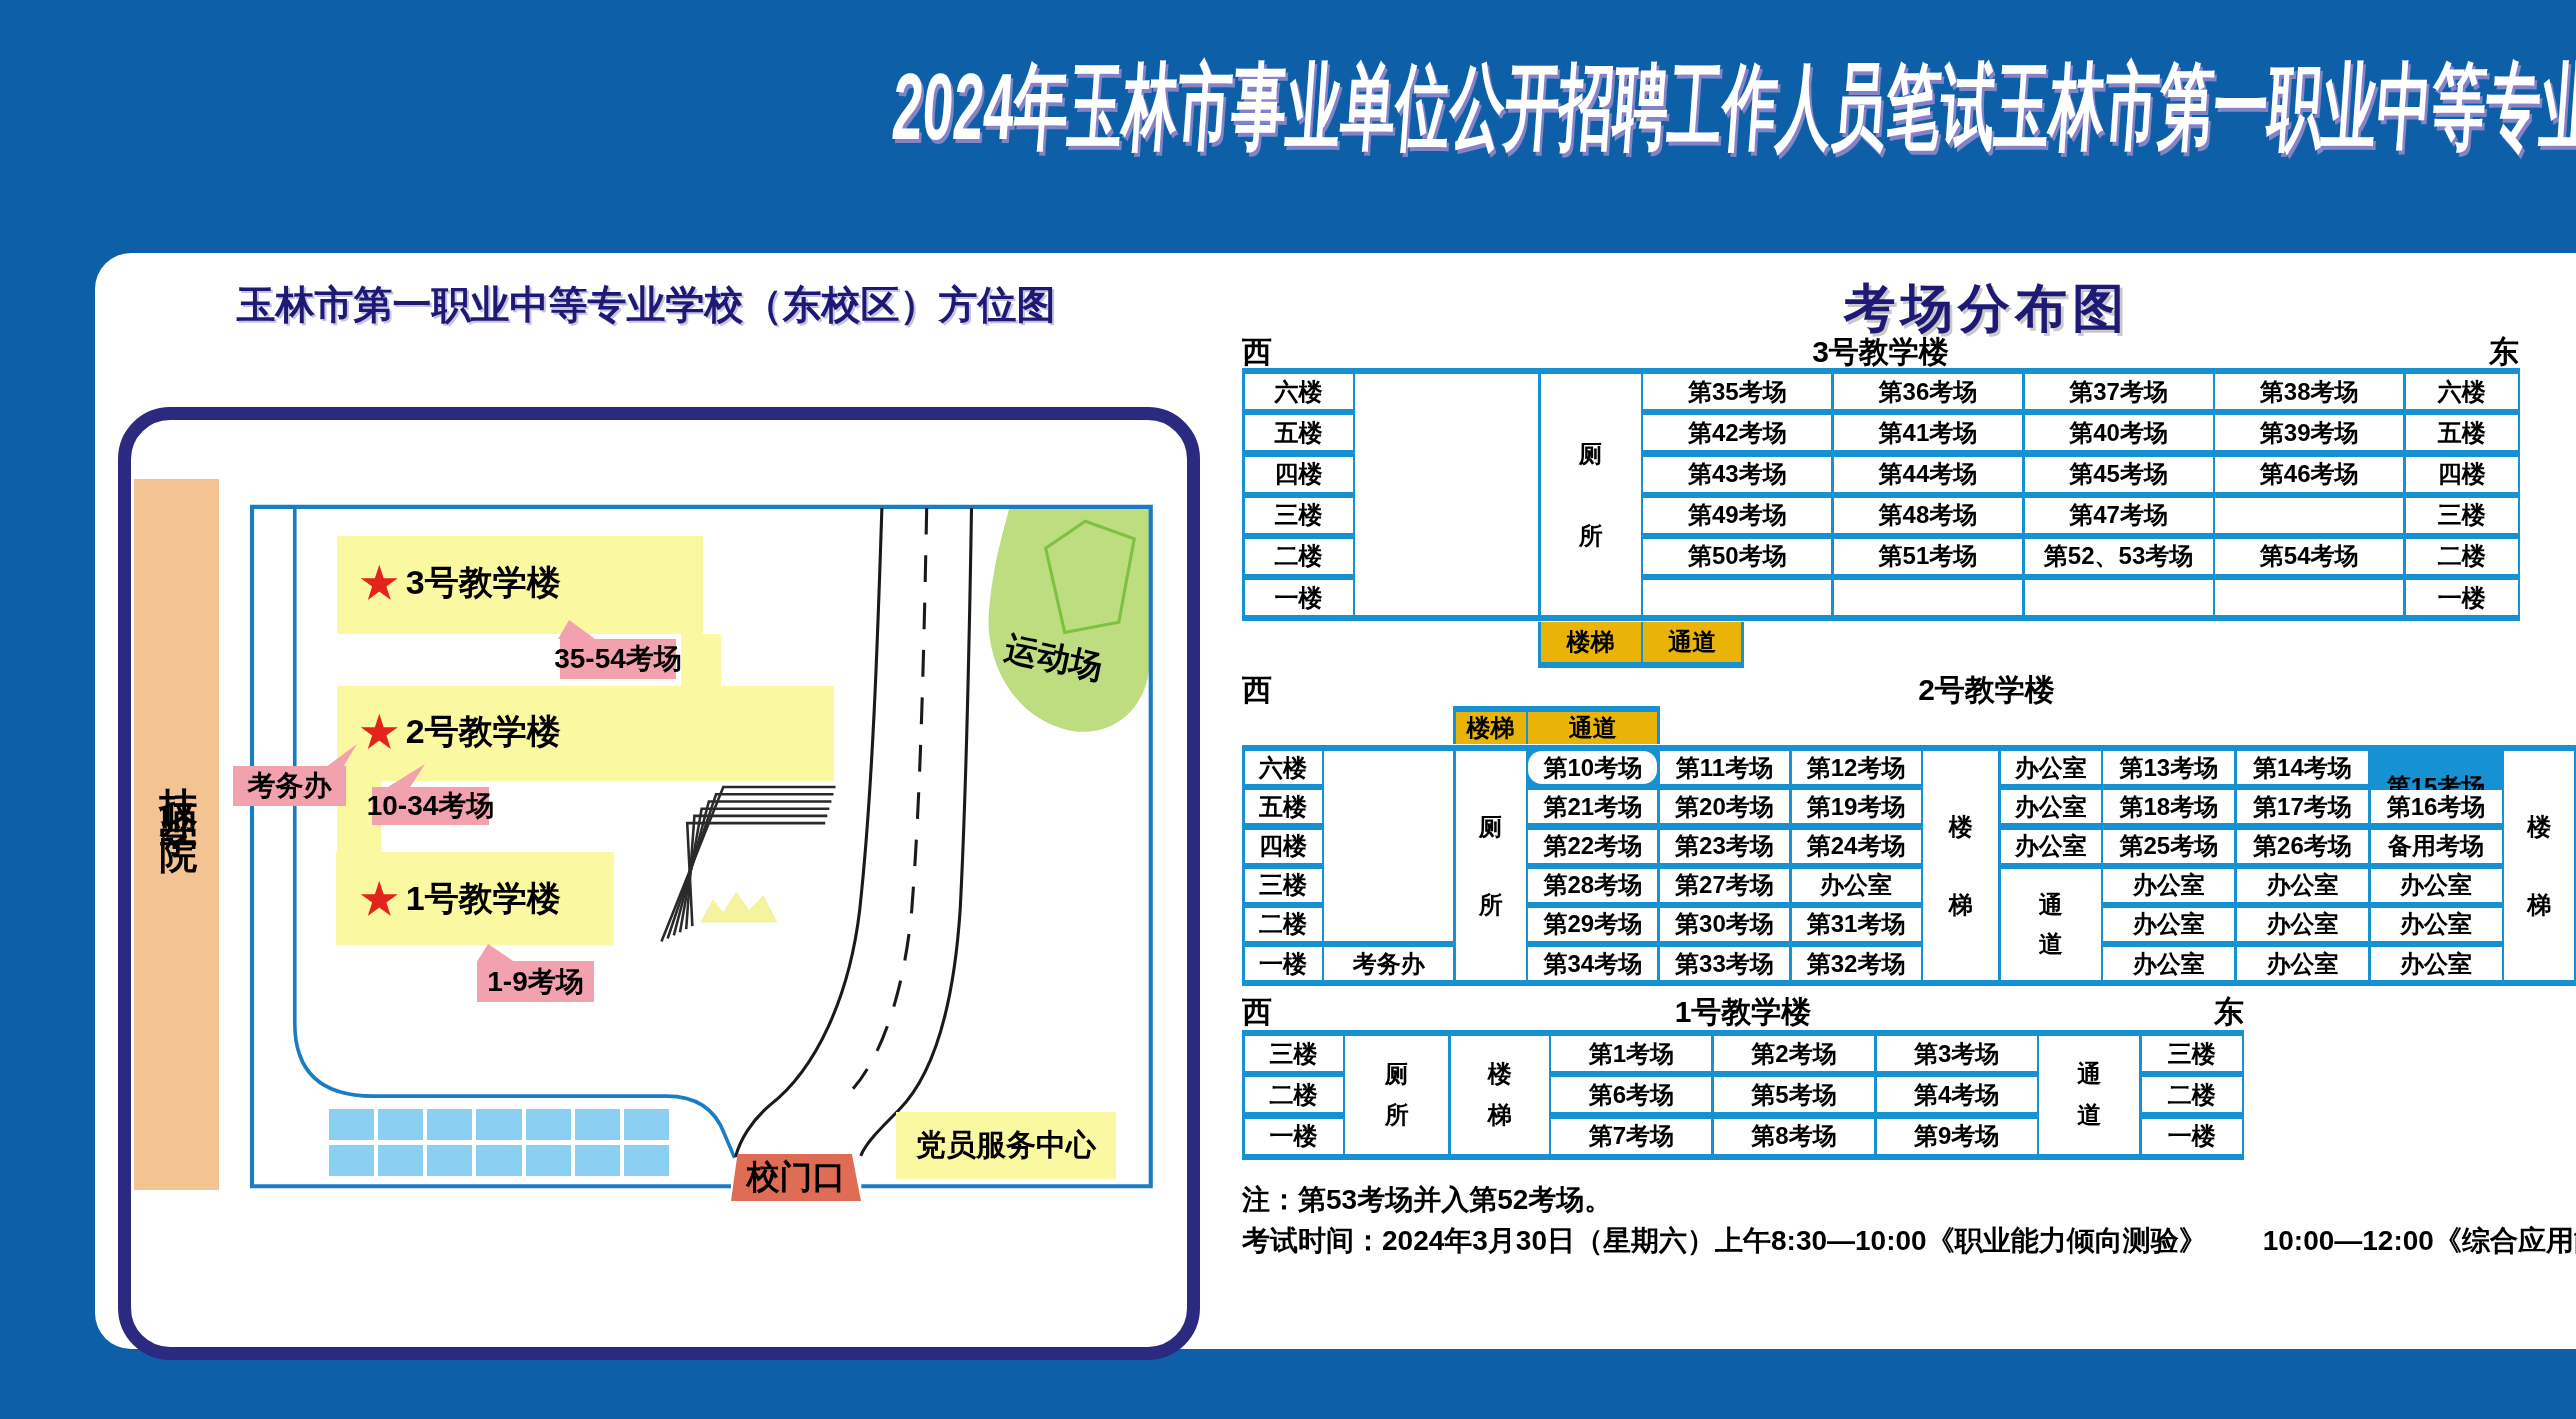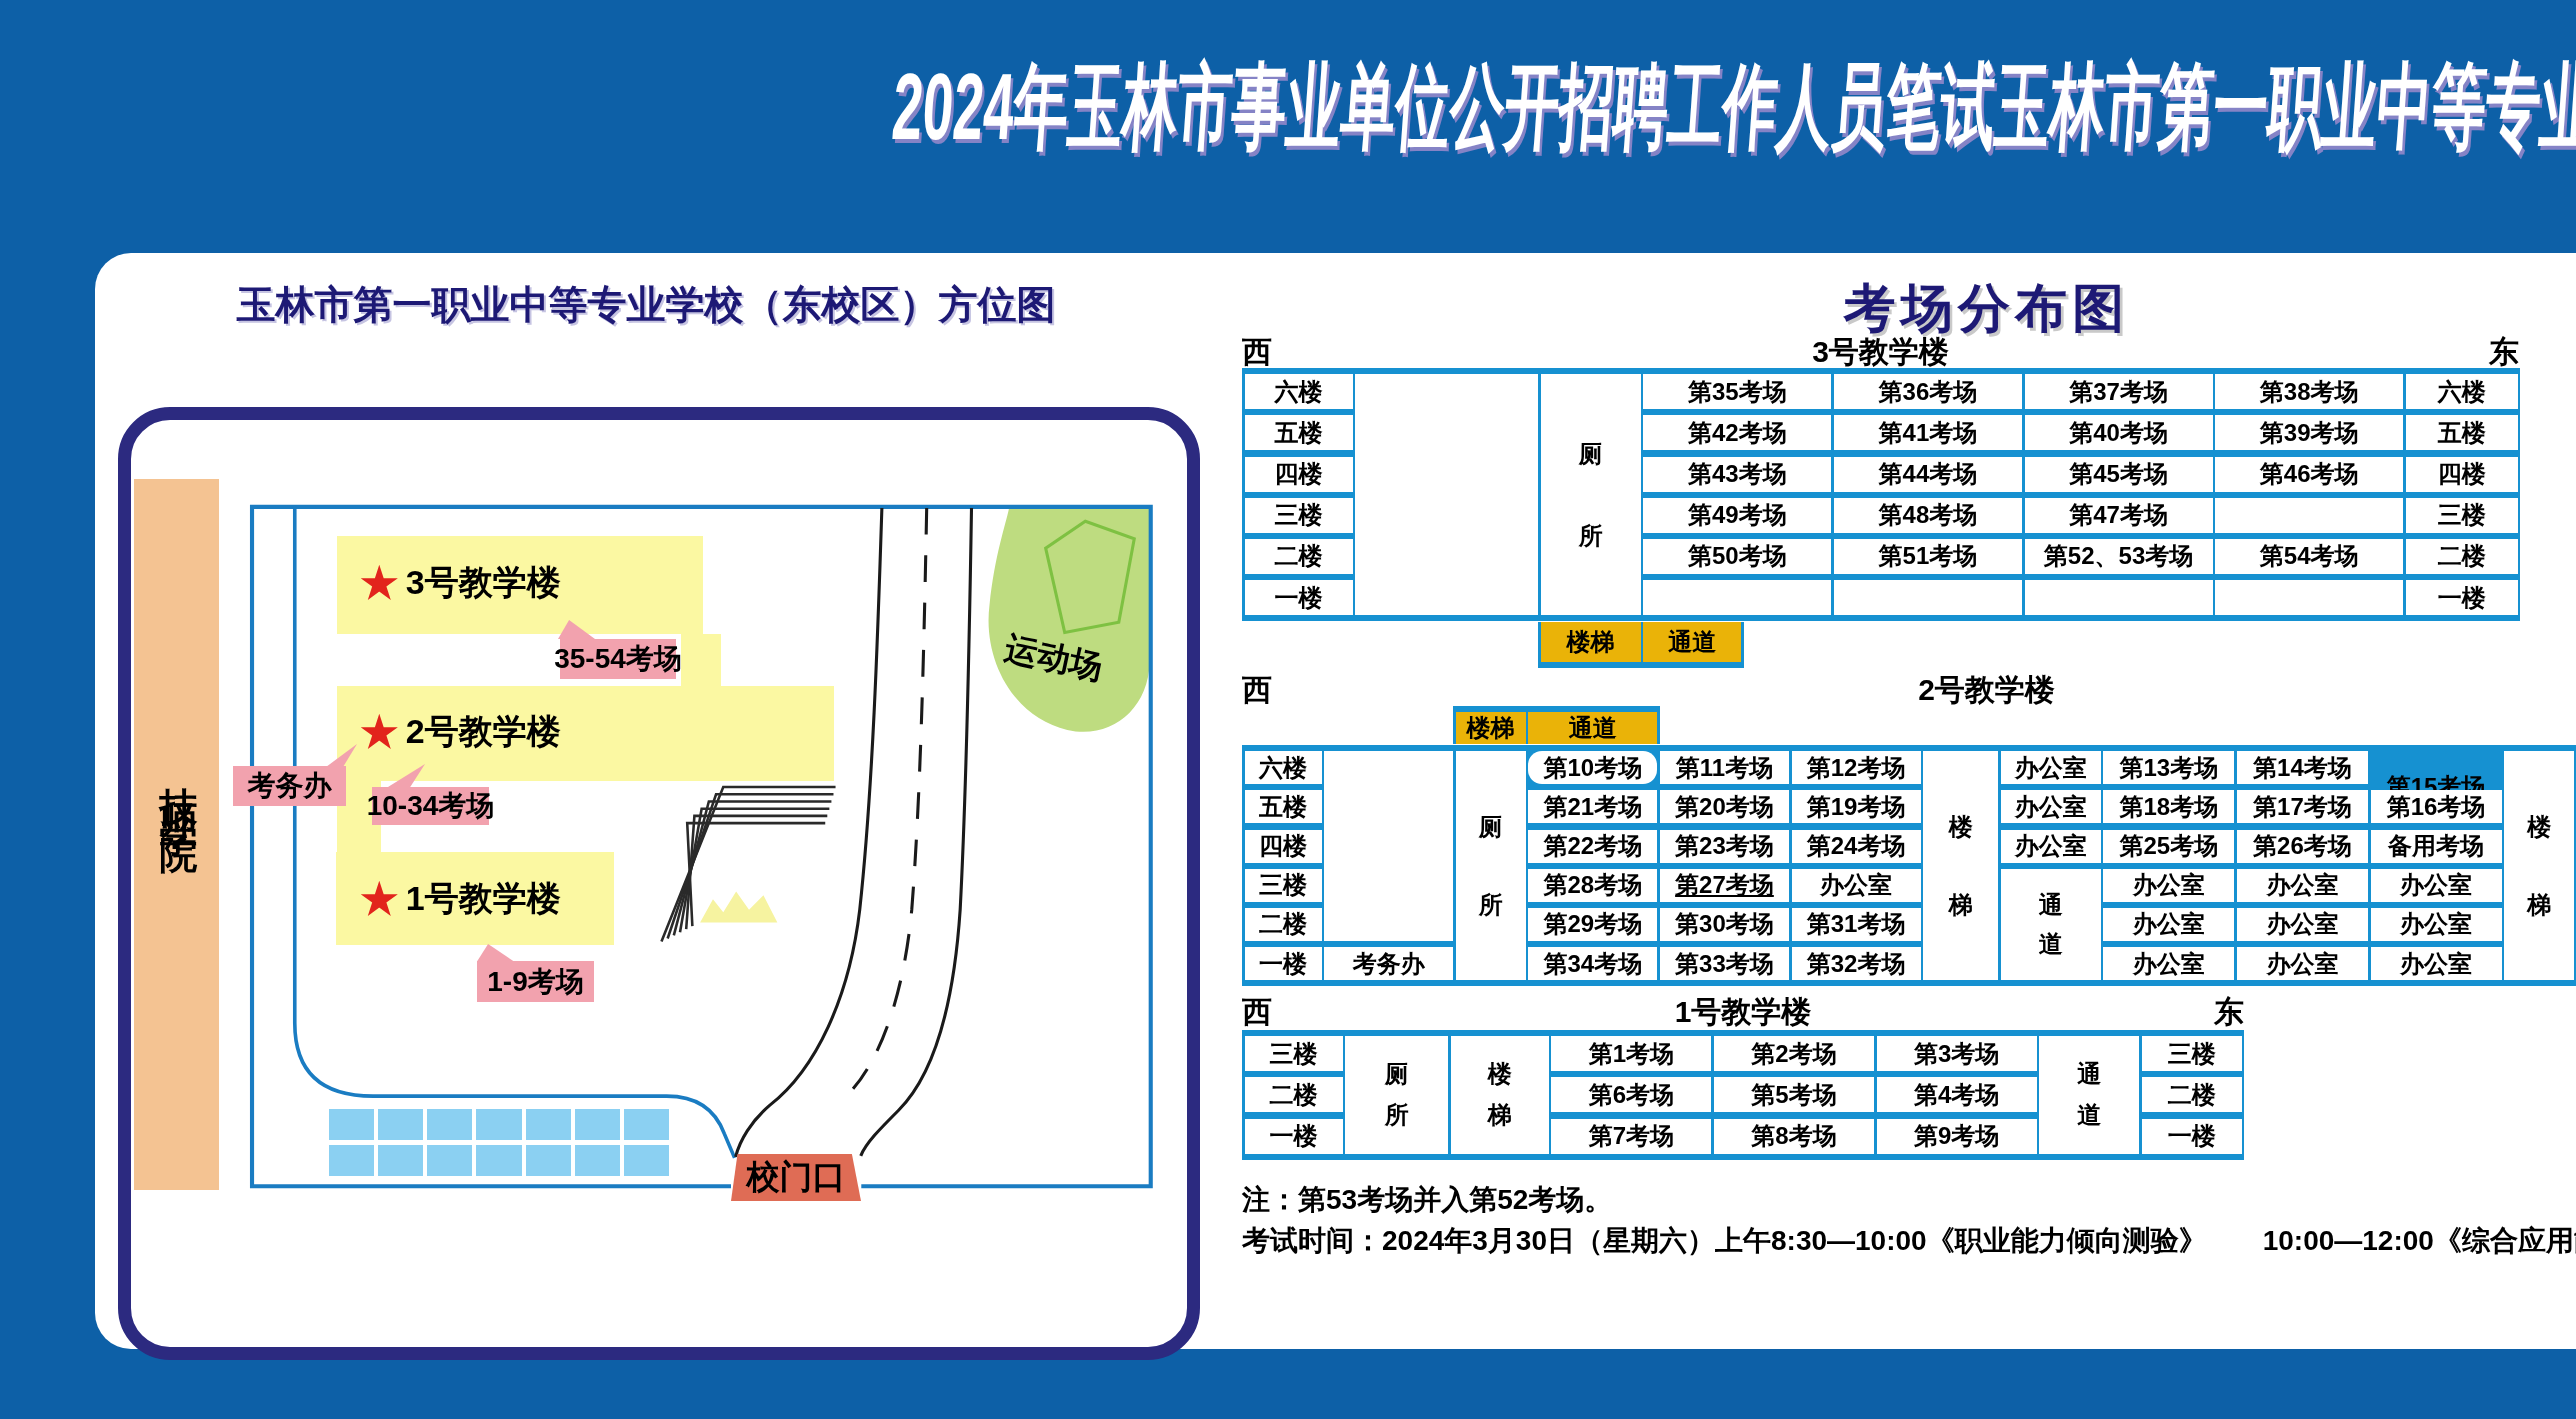--- a/index.html
+++ b/index.html
@@ -170,20 +170,21 @@
         <div></div>
         <div></div>
         <div></div>
         <div></div>
         <div></div>
         <div></div>
         <div></div>
         <div></div>
       </div>
     <div class="abs gate">校门口</div>
+    <div class="abs party">党员服务中心</div>
   </div>
 
   <div class="abs dist-title">考场分布图</div>
 
   <div class="abs bheader h3">
     <span>西</span>
     <span class="bname">3号教学楼</span>
     <span>东</span>
   </div>
   <div class="abs rtable" id="t3">
@@ -259,21 +260,21 @@
       <div class="c" style="grid-area: 1 / 4; border-radius: 14px;">第10考场</div>
       <div class="c" style="grid-area: 1 / 5;">第11考场</div>
       <div class="c" style="grid-area: 1 / 6;">第12考场</div>
       <div class="c" style="grid-area: 2 / 4;">第21考场</div>
       <div class="c" style="grid-area: 2 / 5;">第20考场</div>
       <div class="c" style="grid-area: 2 / 6;">第19考场</div>
       <div class="c" style="grid-area: 3 / 4;">第22考场</div>
       <div class="c" style="grid-area: 3 / 5;">第23考场</div>
       <div class="c" style="grid-area: 3 / 6;">第24考场</div>
       <div class="c" style="grid-area: 4 / 4;">第28考场</div>
-      <div class="c" style="grid-area: 4 / 5; text-decoration: underline;">第27考场</div>
+      <div class="c" style="grid-area: 4 / 5;">第27考场</div>
       <div class="c" style="grid-area: 4 / 6;">办公室</div>
       <div class="c" style="grid-area: 5 / 4;">第29考场</div>
       <div class="c" style="grid-area: 5 / 5;">第30考场</div>
       <div class="c" style="grid-area: 5 / 6;">第31考场</div>
       <div class="c" style="grid-area: 6 / 4;">第34考场</div>
       <div class="c" style="grid-area: 6 / 5;">第33考场</div>
       <div class="c" style="grid-area: 6 / 6;">第32考场</div>
       <div class="c v" style="grid-area: 1 / 7 / span 6;">
         <span>楼</span>
         <span>梯</span>

